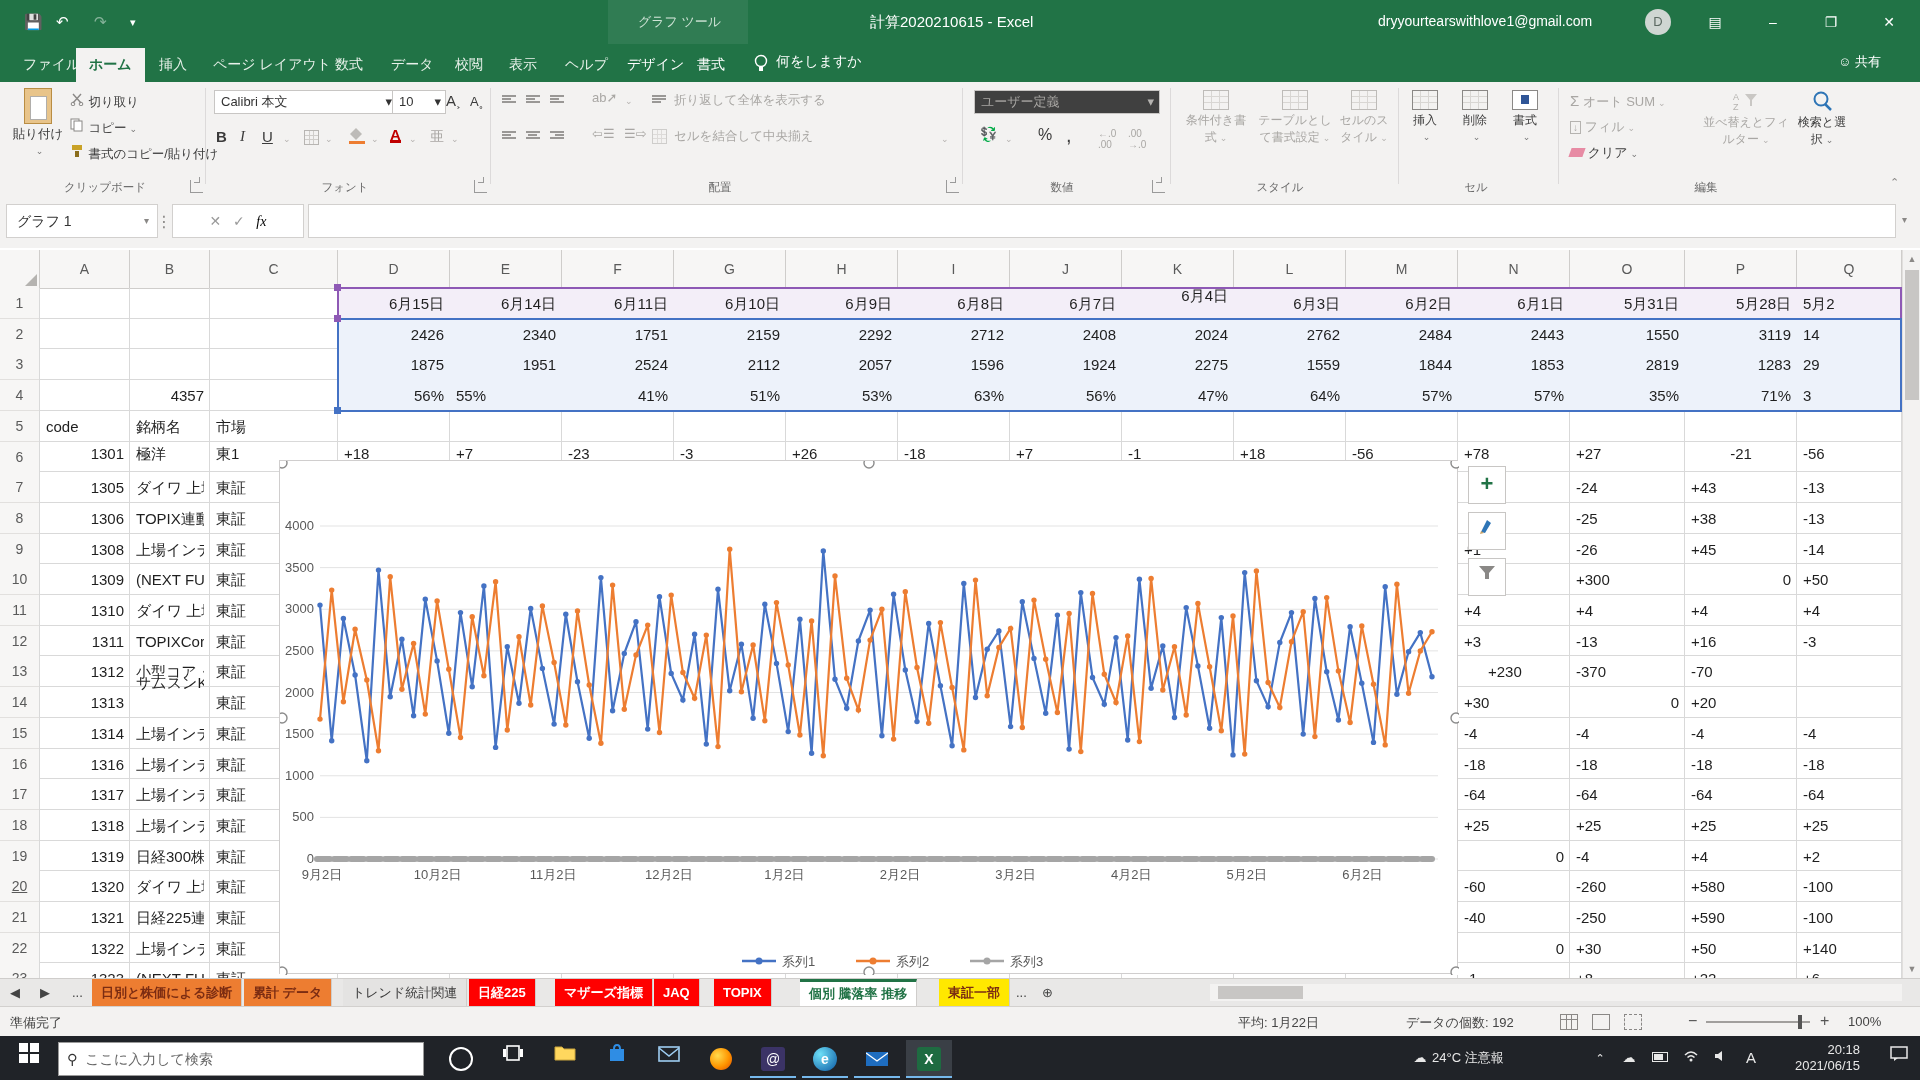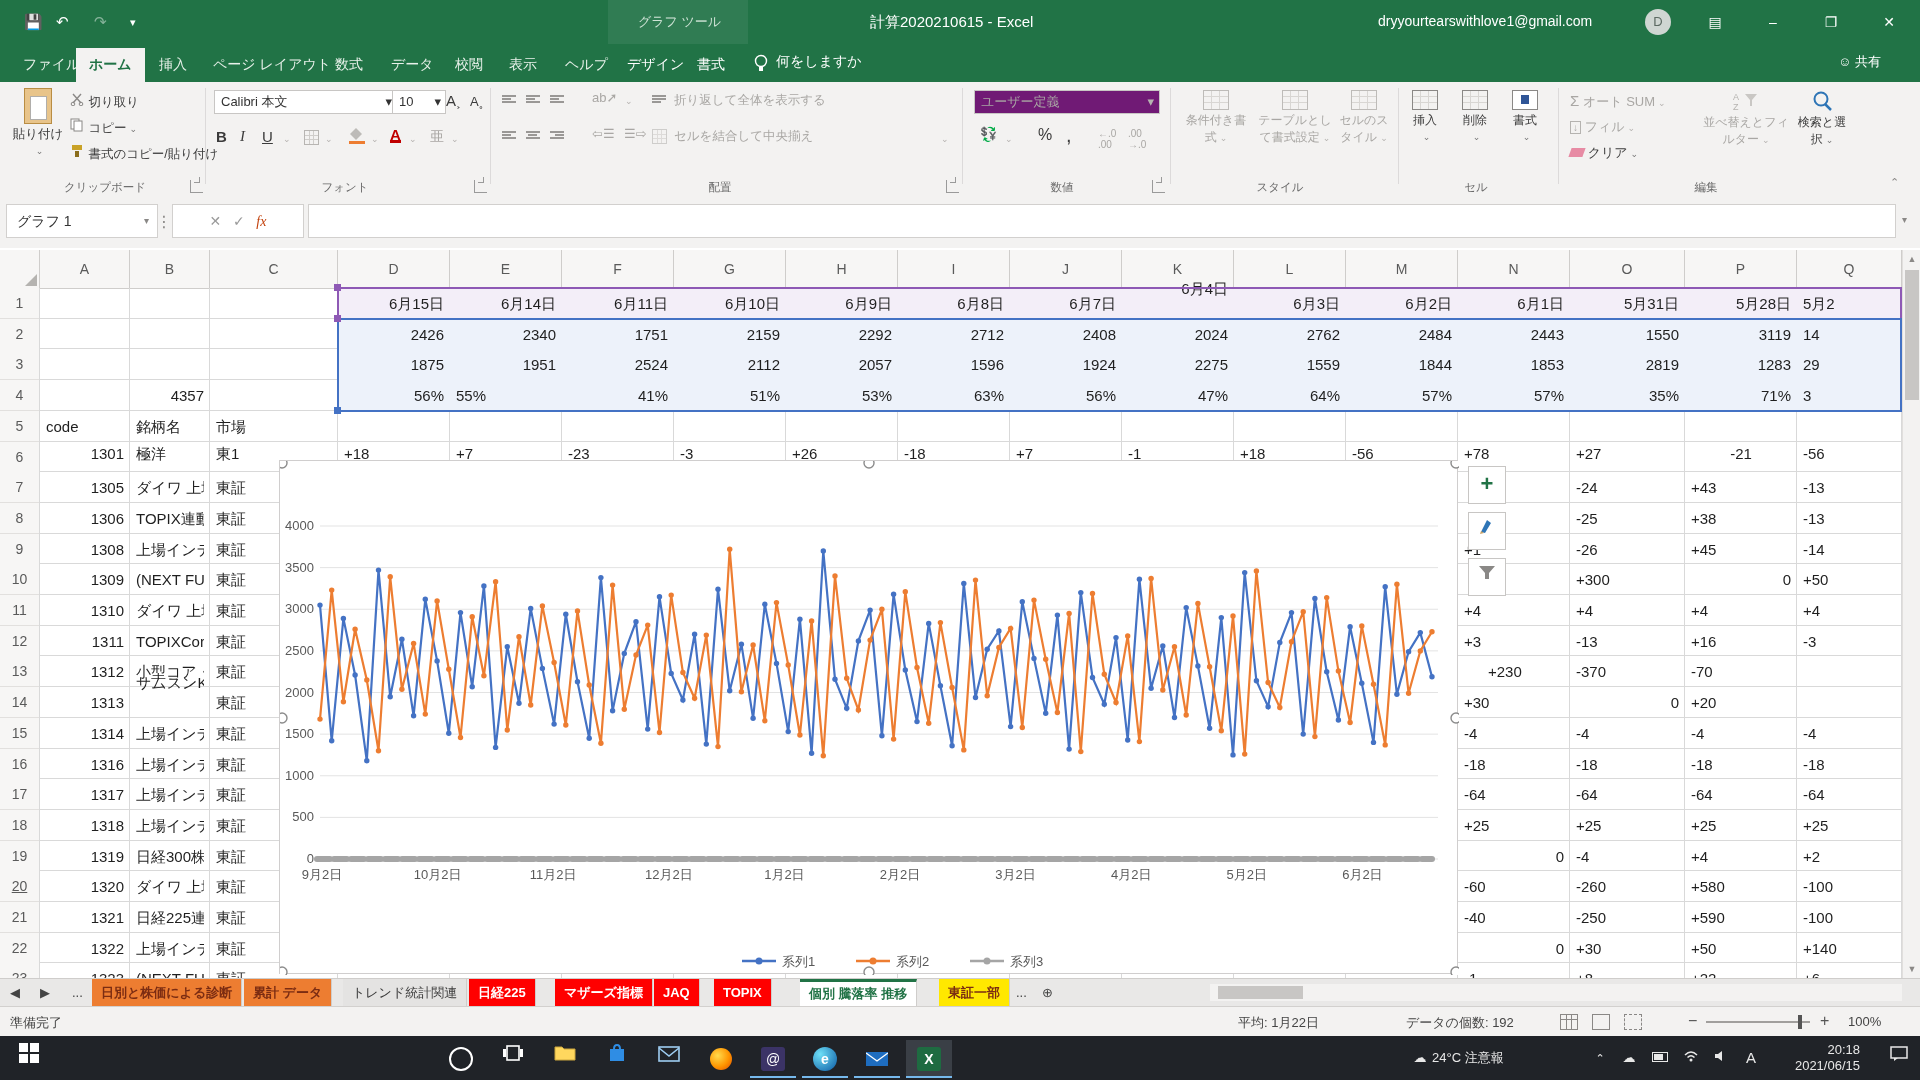--- a/index.html
+++ b/index.html
@@ -228,21 +228,21 @@
     </span>
   <span class="abs gray" style="left:592px;top:44px;font-size:13px">⇦☰</span>
   <span class="abs gray" style="left:624px;top:44px;font-size:13px">☰⇨</span>
   <span class="abs" style="left:652px;top:46px"><span class="icongrid" style="opacity:.6"></span></span>
   <span class="abs rtxt gray" style="left:674px;top:46px">セルを結合して中央揃え</span>
   <span class="abs ddg" style="left:938px;top:52px">⌄</span>
   <span class="glabel" style="left:680px;width:80px">配置</span>
   <div class="launch" style="left:946px"></div>
   <div class="gsep" style="left:962px"></div>
 
-  <div class="fontbox" style="left:974px;top:8px;width:172px;background:#701a75;color:#a9a7a4"><span>ユーザー定義</span><span class="abs" style="right:5px;top:0;color:#b5b3b0">▾</span></div>
+  <div class="fontbox" style="left:974px;top:8px;width:172px;background:#404040;color:#a9a7a4"><span>ユーザー定義</span><span class="abs" style="right:5px;top:0;color:#b5b3b0">▾</span></div>
   <span class="abs gray" style="left:980px;top:44px;font-size:14px">💱</span>
     <span class="abs ddg" style="left:1002px;top:52px">⌄</span>
   <span class="abs" style="left:1038px;top:44px;font-size:16px;color:#3b3b3b">%</span>
   <span class="abs" style="left:1066px;top:42px;font-size:20px;color:#3b3b3b">,</span>
   <span class="abs gray" style="left:1098px;top:46px;font-size:10px">←.0<br>.00</span>
   <span class="abs gray" style="left:1128px;top:46px;font-size:10px">.00<br>→.0</span>
   <span class="glabel" style="left:1022px;width:80px">数値</span>
   <div class="launch" style="left:1152px"></div>
   <div class="gsep" style="left:1170px"></div>
 
@@ -299,21 +299,21 @@
   <span class="glabel" style="left:1666px;width:80px">編集</span>
   <span class="abs" style="left:1890px;top:94px;color:#8a8886;font-size:11px">⌃</span>
 </div>
 
 <div class="abs" id="fbar">
   <div class="abs" id="namebox"><span>グラフ 1</span><span class="abs" style="right:8px;top:0;color:#8a8886;font-size:10px">▾</span></div>
   <span class="abs" style="left:156px;top:14px;color:#8a8886">⋮</span>
   <div class="abs" id="fxbtns">
     <span>✕</span>&nbsp;&nbsp;
     <span>✓</span>&nbsp;&nbsp;
-    <span style="font-family:'Liberation Serif',serif;font-style:italic;color:#c2410c">fx</span>
+    <span style="font-family:'Liberation Serif',serif;font-style:italic;color:#000000">fx</span>
   </div>
   <div class="abs" id="finput"></div>
   <span class="abs" style="left:1902px;top:16px;color:#8a8886;font-size:10px">▾</span>
 </div>
 
 <div class="abs" id="gridlayer">
     <div class="hdr" style="left: 0px; top: 2px; width: 39px; height: 38px; border-right: 1px solid rgb(207, 205, 203); border-bottom: 1px solid rgb(207, 205, 203);">
       <span style="position:absolute;right:2px;bottom:2px;width:0;height:0;border-left:12px solid transparent;border-bottom:12px solid #b5b3b0"></span>
     </div>
     <div class="hdr" style="left: 40px; top: 2px; width: 89px; height: 38px; line-height: 38px; border-right: 1px solid rgb(207, 205, 203); border-bottom: 1px solid rgb(207, 205, 203);">A</div>
@@ -398,21 +398,21 @@
     <div class="gl" style="left: 40px; top: 714px; width: 1862px; height: 1px;"></div>
     <div class="selbg" style="left: 338px; top: 40px; width: 1564px; height: 31px; background: rgb(243, 238, 248);"></div>
     <div class="selbg" style="left: 338px; top: 71px; width: 1564px; height: 92px; background: rgb(237, 242, 250);"></div>
     <div class="cell" style="left: 344px; top: 40px; width: 100px; text-align: right;">6月15日</div>
     <div class="cell" style="left: 456px; top: 40px; width: 100px; text-align: right;">6月14日</div>
     <div class="cell" style="left: 568px; top: 40px; width: 100px; text-align: right;">6月11日</div>
     <div class="cell" style="left: 680px; top: 40px; width: 100px; text-align: right;">6月10日</div>
     <div class="cell" style="left: 792px; top: 40px; width: 100px; text-align: right;">6月9日</div>
     <div class="cell" style="left: 904px; top: 40px; width: 100px; text-align: right;">6月8日</div>
     <div class="cell" style="left: 1016px; top: 40px; width: 100px; text-align: right;">6月7日</div>
-    <div class="cell" style="left: 1128px; top: 25px; width: 100px; text-align: right;">6月4日</div>
+    <div class="cell" style="left: 1128px; top: 32px; width: 100px; text-align: right;">6月4日</div>
     <div class="cell" style="left: 1240px; top: 40px; width: 100px; text-align: right;">6月3日</div>
     <div class="cell" style="left: 1352px; top: 40px; width: 100px; text-align: right;">6月2日</div>
     <div class="cell" style="left: 1464px; top: 40px; width: 100px; text-align: right;">6月1日</div>
     <div class="cell" style="left: 1576px; top: 40px; width: 103px; text-align: right;">5月31日</div>
     <div class="cell" style="left: 1691px; top: 40px; width: 100px; text-align: right;">5月28日</div>
     <div class="cell" style="left: 1803px; top: 40px; width: 93px; text-align: left;">5月2</div>
     <div class="cell" style="left: 344px; top: 71px; width: 100px; text-align: right;">2426</div>
     <div class="cell" style="left: 456px; top: 71px; width: 100px; text-align: right;">2340</div>
     <div class="cell" style="left: 568px; top: 71px; width: 100px; text-align: right;">1751</div>
     <div class="cell" style="left: 680px; top: 71px; width: 100px; text-align: right;">2159</div>
@@ -883,20 +883,23 @@
 
 <div class="abs" id="taskbar">
   <span class="tico" style="left:6px">
     <svg width="20" height="20" viewBox="0 0 20 20">
         <rect x="0" y="0" width="9" height="9" fill="#fff"></rect>
         <rect x="11" y="0" width="9" height="9" fill="#fff"></rect>
         <rect x="0" y="11" width="9" height="9" fill="#fff"></rect>
         <rect x="11" y="11" width="9" height="9" fill="#fff"></rect>
       </svg>
   </span>
+  <div id="tsearch">
+    <span style="margin:0 8px;color:#333">⚲</span><span>ここに入力して検索</span>
+  </div>
   <span class="tico" style="left:438px"><span style="display:inline-block;width:20px;height:20px;border-radius:50%;border:2px solid #fff;vertical-align:middle"></span></span>
   <span class="tico" style="left:490px"><svg width="20" height="20">
         <rect x="4" y="3" width="12" height="14" fill="none" stroke="#fff" stroke-width="1.6"></rect>
         <rect x="0" y="6" width="3" height="8" fill="#fff"></rect>
         <rect x="17" y="6" width="3" height="8" fill="#fff"></rect>
       </svg></span>
   <span class="tico" style="left:542px"><svg width="22" height="20">
         <path d="M1 4 L8 4 L10 6 L21 6 L21 17 L1 17 Z" fill="#ffd75e" stroke="#caa53d"></path>
       </svg></span>
   <span class="tico" style="left:594px"><svg width="20" height="20">

